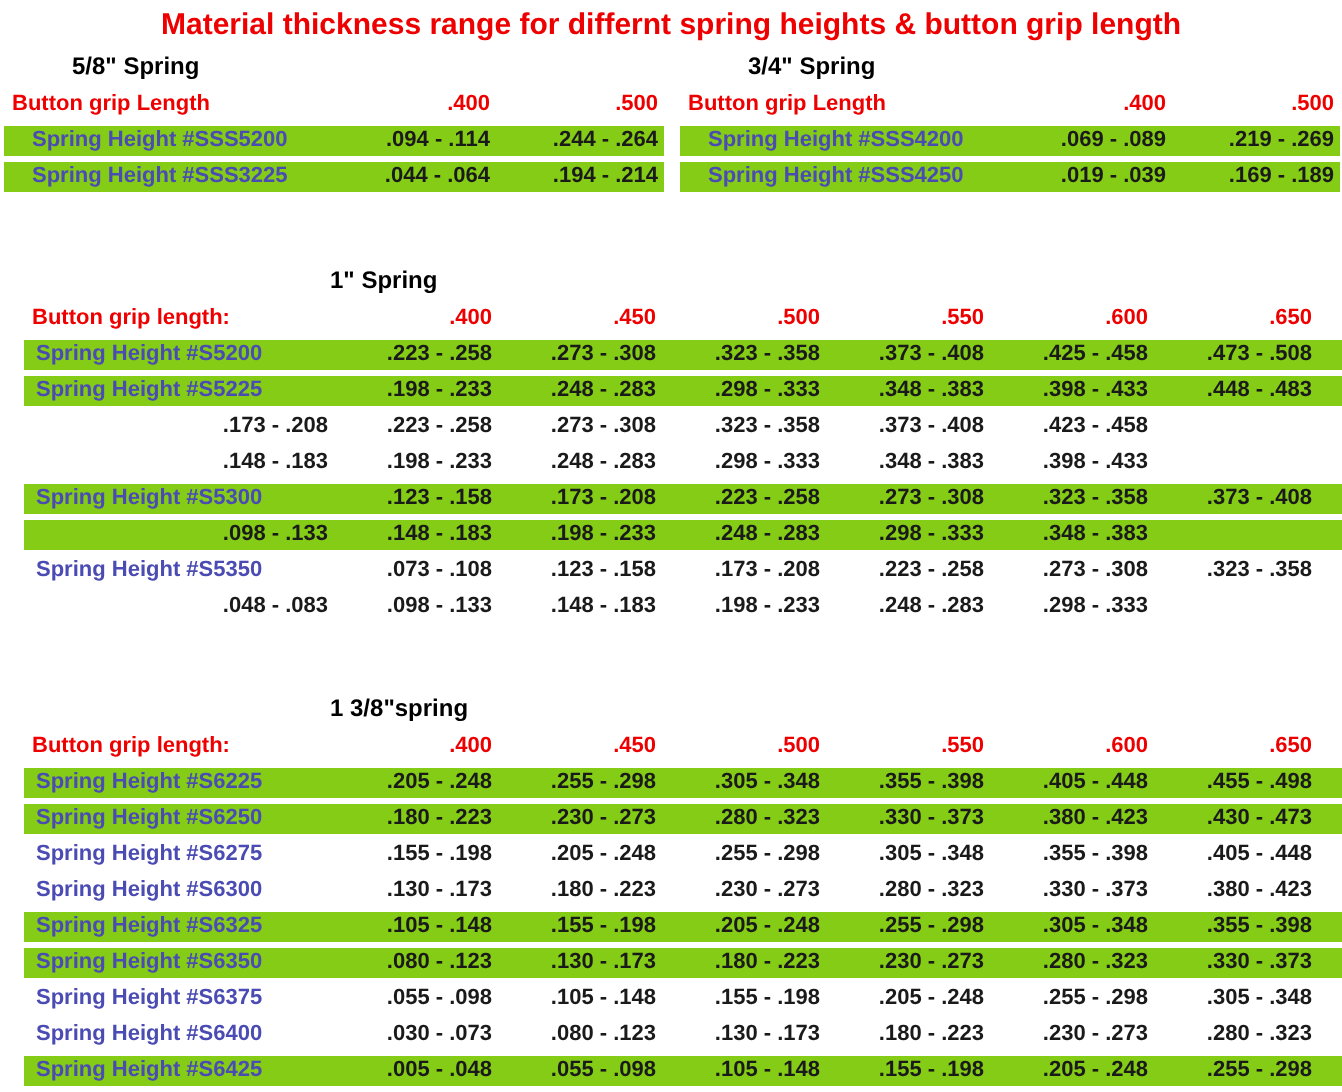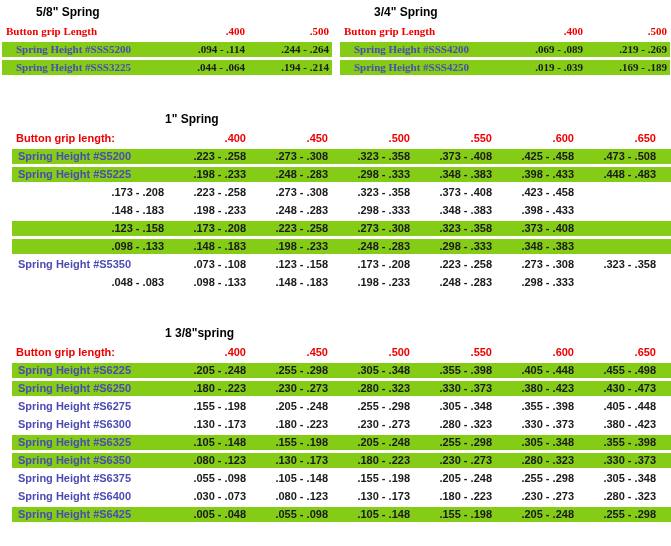--- a/index.html
+++ b/index.html
@@ -17,35 +17,36 @@
   .tbl.small { width: 332px; }
   .section-head { font-size: 12px; line-height: 14px; color: #000000; }
   .tbl.small .section-head { margin-left: 36px; margin-bottom: 5px; }
   .tbl.large .section-head { margin-left: 165px; margin-bottom: 5px; }
   #large-tables .tbl:nth-child(1) { margin-top: 34px; }
   #large-tables .tbl:nth-child(2) { margin-top: 36px; }
   .row {
     display: grid; height: 15px; margin-bottom: 3px;
     align-items: center; font-size: 11px; line-height: 15px;
   }
-  .tbl.small .row { grid-template-columns: 153px 90px 84px; margin-left: 2px; padding-right: 3px; font-family: Liberation Serif, serif; }
+  .tbl.small .row { grid-template-columns: 153px 90px 84px; margin-left: 2px; padding-right: 3px; }
   .tbl.large .row { grid-template-columns: 152px 82px 82px 82px 82px 82px 82px; margin-left: 12px; padding-right: 9px; }
   .row.hdr { color: #ee0000; }
   .row.hdr .cell.label { padding-left: 4px; }
   .row.data { color: #1a1a1a; }
   .row.data .cell.label { color: #4b4bb4; padding-left: 14px; }
   .tbl.large .row.data .cell.label { padding-left: 6px; }
   .row.pink { background: #84cc16; }
   .cell { white-space: nowrap; }
   .cell.val { text-align: right; }
 </style>
 </head>
 <body>
 
 <div class="page">
+  <div class="title">Material thickness range for differnt spring heights &amp; button grip length</div>
   <div class="top-row" id="small-tables">
       <div class="tbl small">
         <div class="section-head">5/8" Spring</div>
         <div class="row hdr">
           <div class="cell label">Button grip Length</div>
           <div class="cell val">.400</div>
           <div class="cell val">.500</div>
         </div>
         <div class="row data pink">
           <div class="cell label">Spring Height #SSS5200</div>
@@ -117,20 +118,21 @@
         </div>
         <div class="row data">
           <div class="cell val">.148 - .183</div>
           <div class="cell val">.198 - .233</div>
           <div class="cell val">.248 - .283</div>
           <div class="cell val">.298 - .333</div>
           <div class="cell val">.348 - .383</div>
           <div class="cell val">.398 - .433</div>
         </div>
         <div class="row data pink">
+          <div class="cell label">Spring Height #S5300</div>
           <div class="cell val">.123 - .158</div>
           <div class="cell val">.173 - .208</div>
           <div class="cell val">.223 - .258</div>
           <div class="cell val">.273 - .308</div>
           <div class="cell val">.323 - .358</div>
           <div class="cell val">.373 - .408</div>
         </div>
         <div class="row data pink">
           <div class="cell val">.098 - .133</div>
           <div class="cell val">.148 - .183</div>

